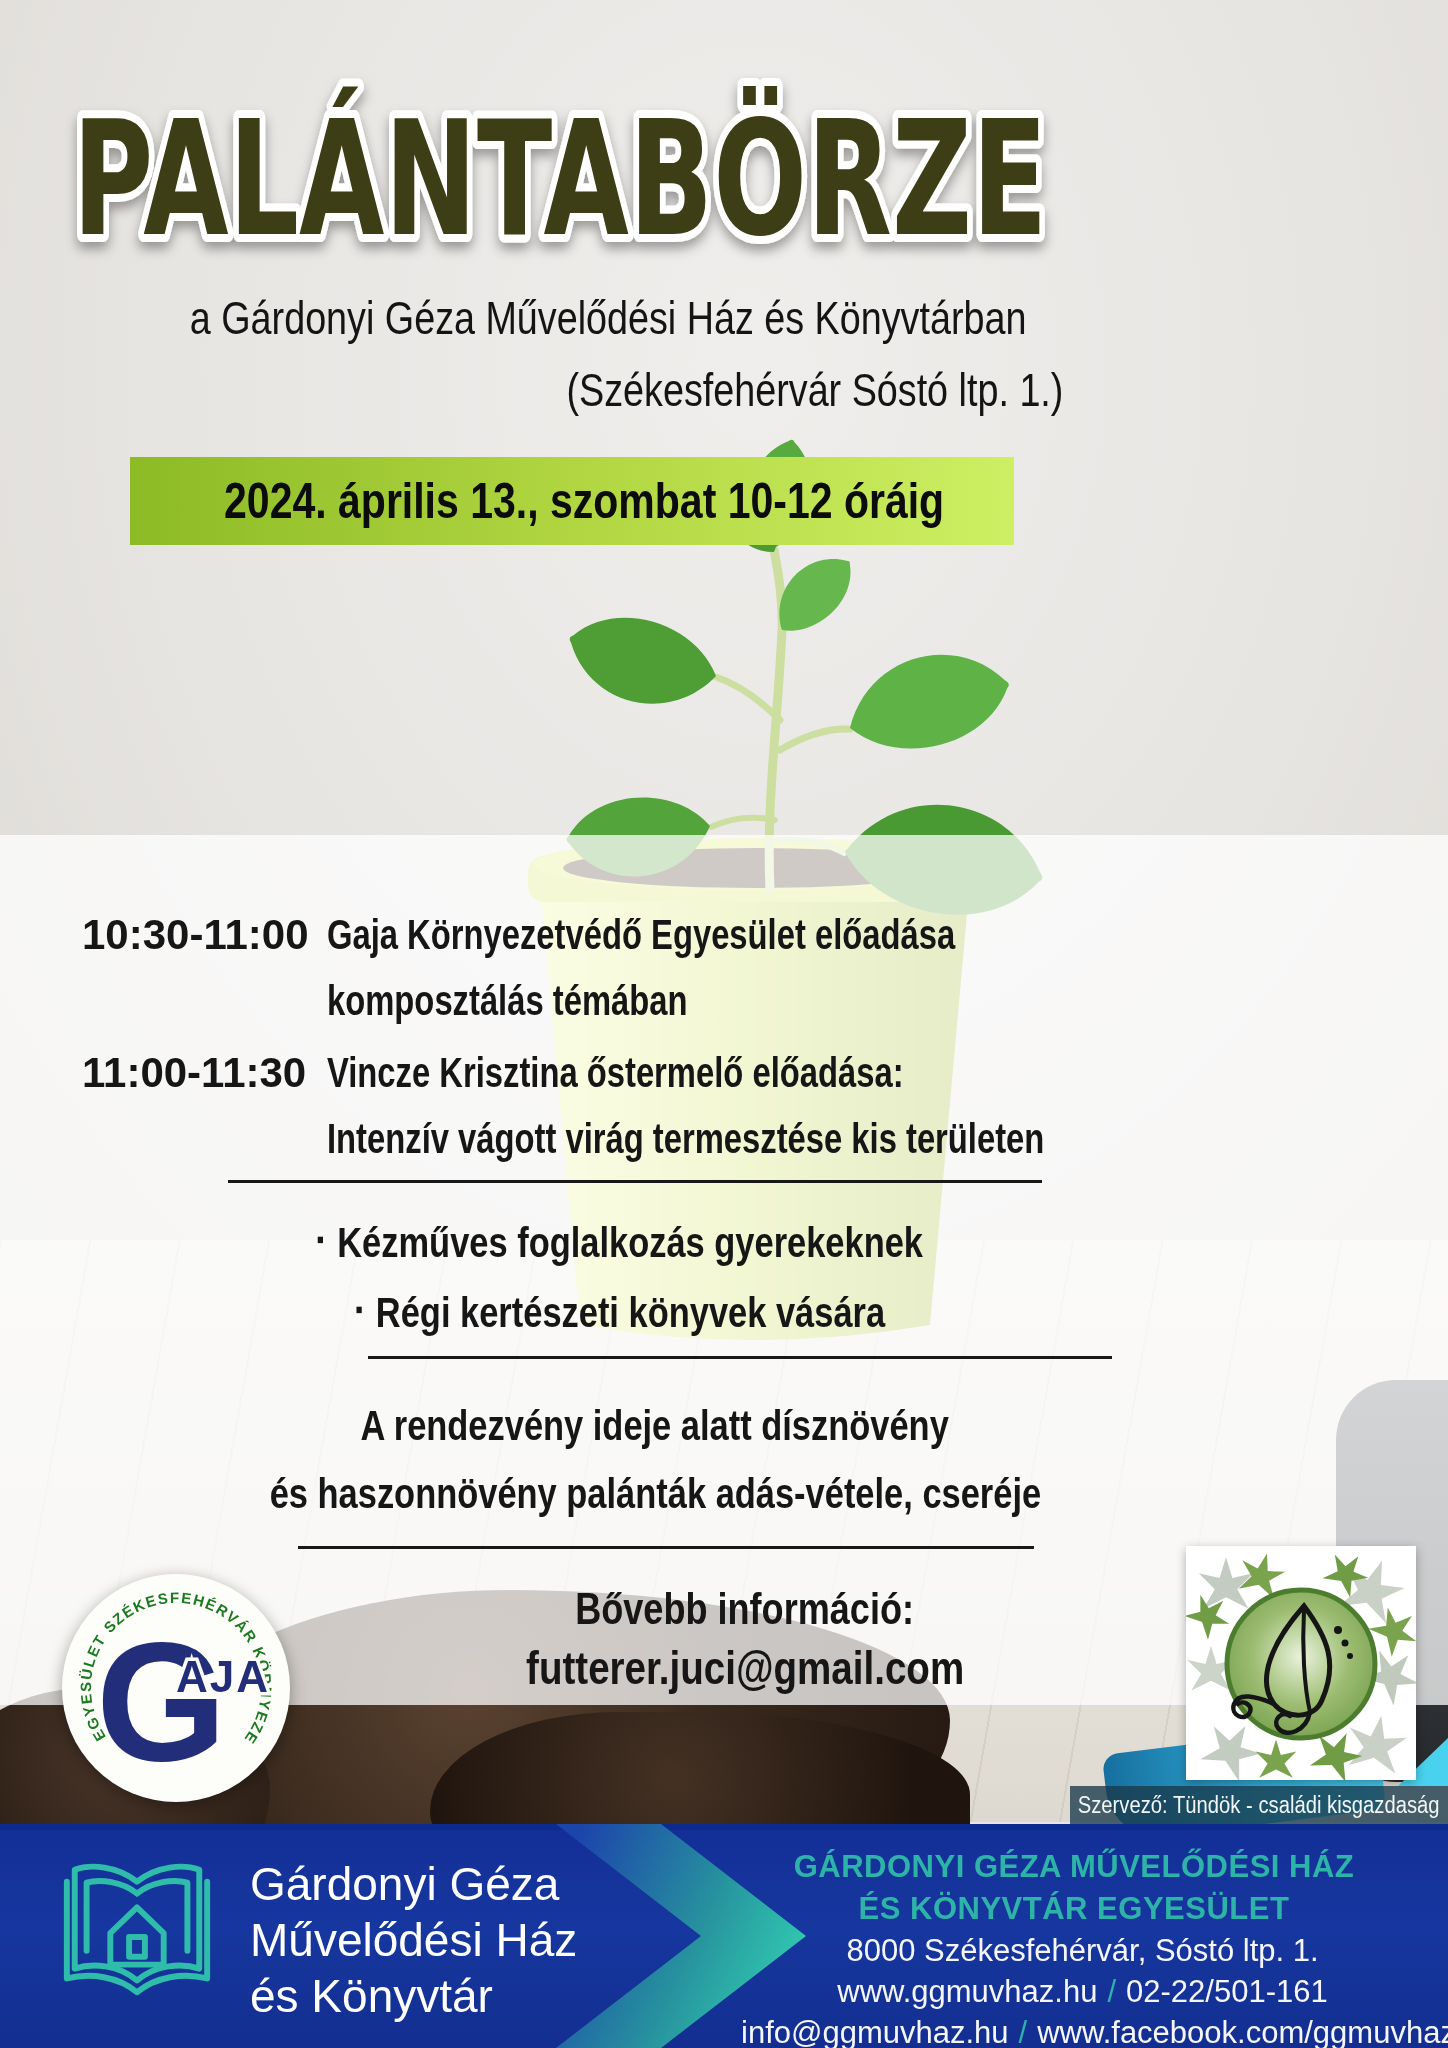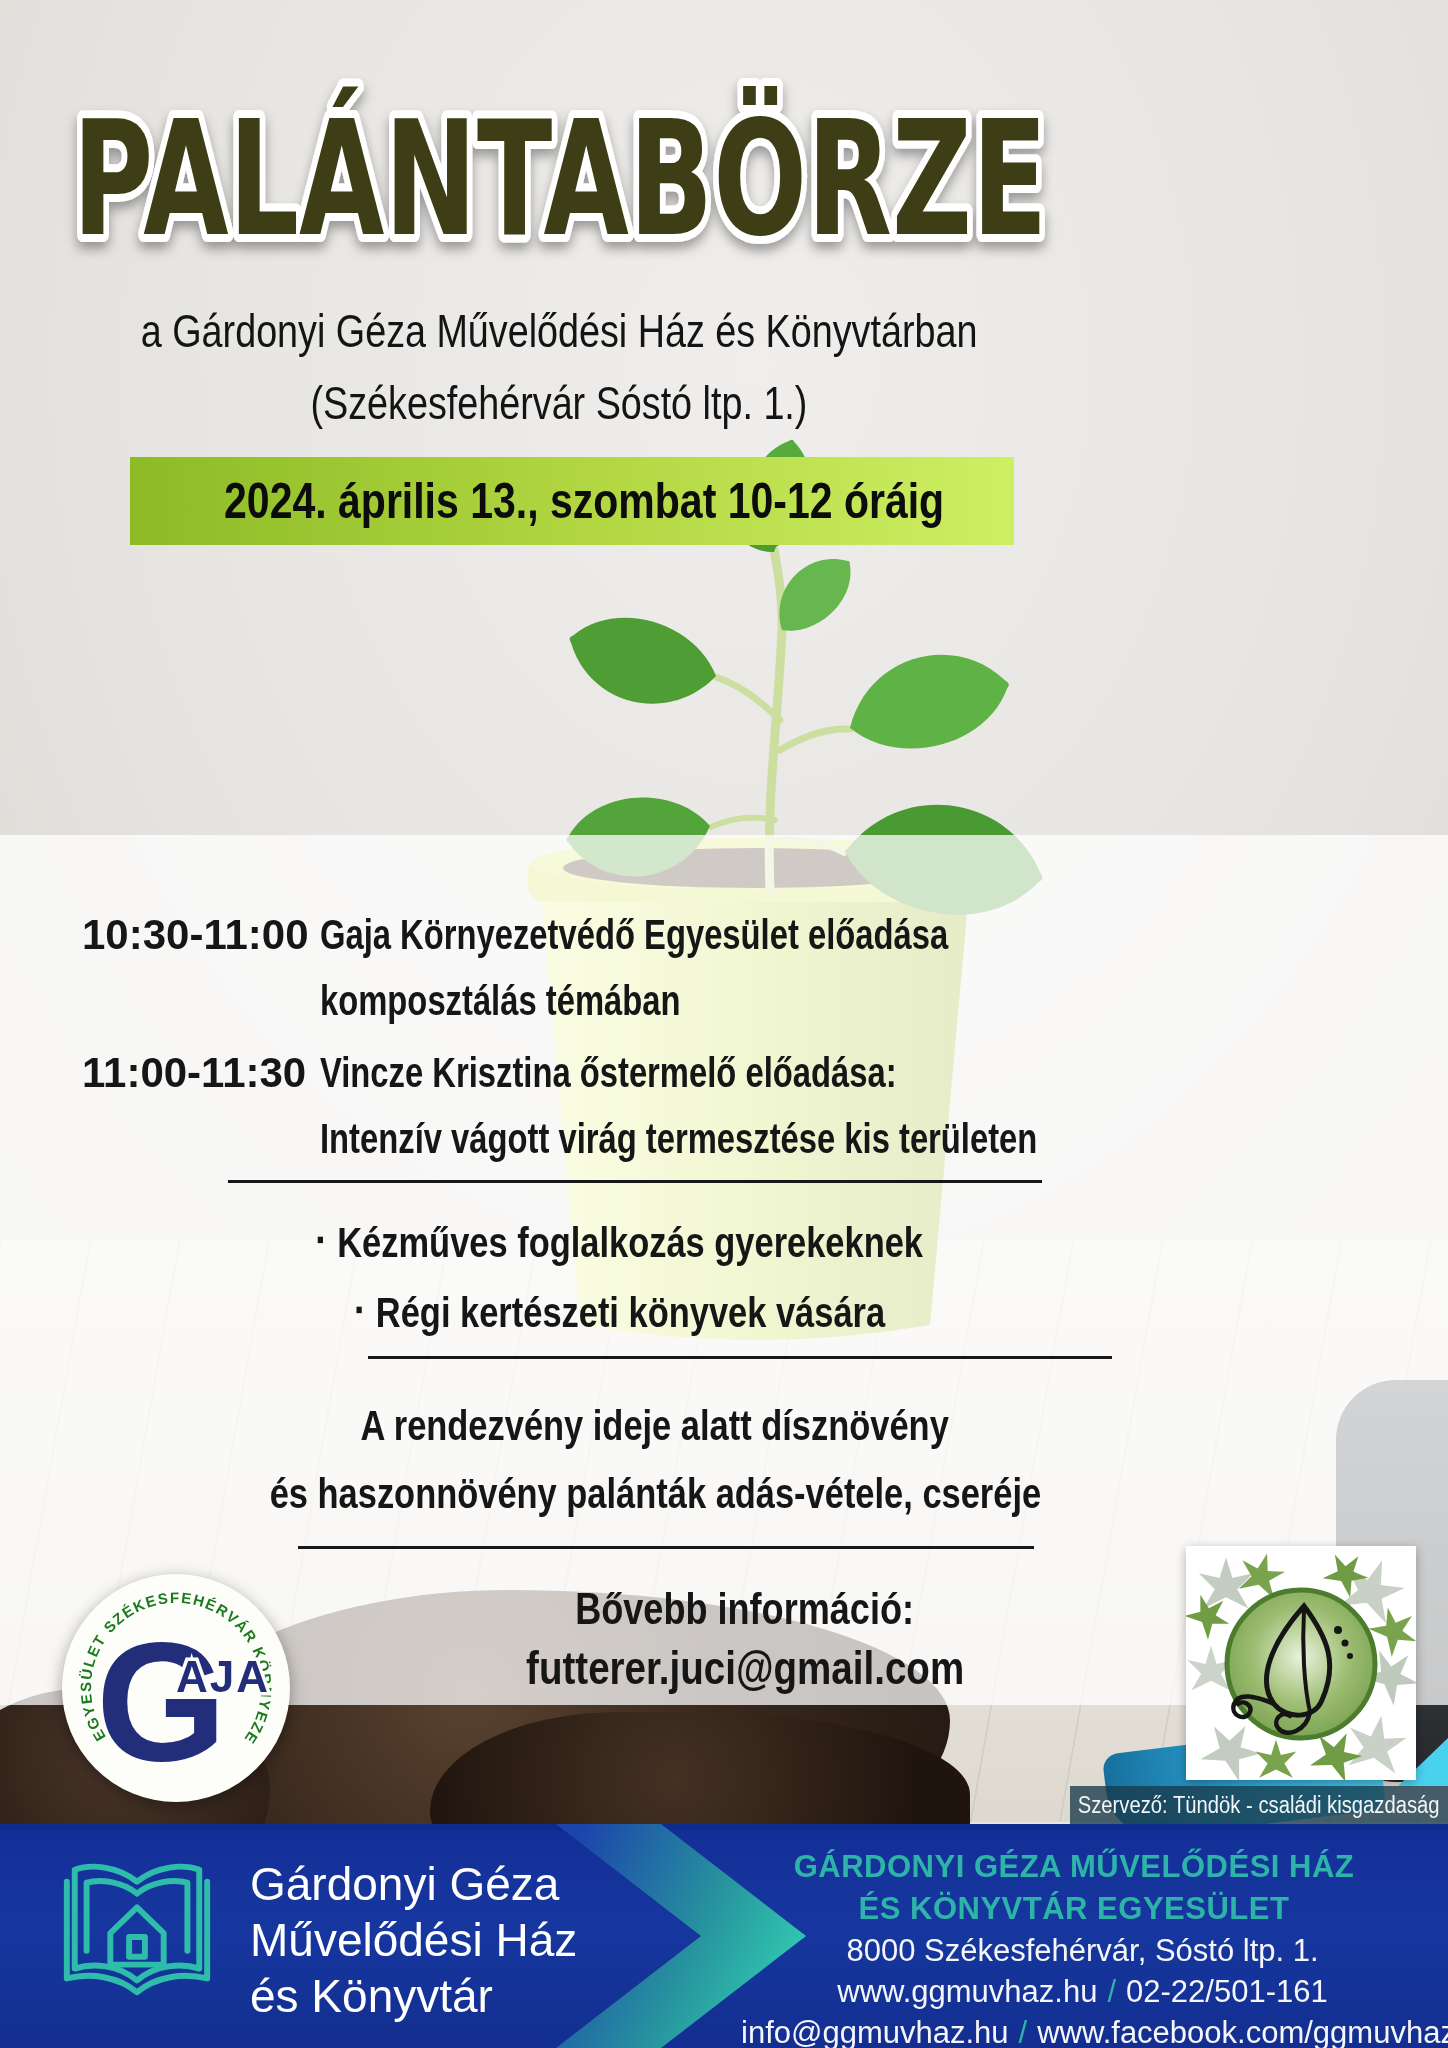--- a/index.html
+++ b/index.html
@@ -26,30 +26,30 @@
   .wedge{position:absolute;left:1398px;top:1738px;width:50px;height:48px;background:#49d2ee;
     clip-path:polygon(100% 0,100% 100%,0 100%);}
   .plant-svg{position:absolute;left:430px;top:420px;width:650px;height:950px;}
 
   
   .panel{position:absolute;left:0;top:835px;width:1448px;height:870px;background:rgba(255,255,255,.74);}
 
   
   .content{position:absolute;inset:0;color:#161616;}
   .title-svg{position:absolute;left:55px;top:68px;width:1010px;height:218px;}
-  .subtitle{position:absolute;left:0;top:295px;width:1118px;text-align:center;font-size:46px;color:#141414;line-height:72px;}
+  .subtitle{position:absolute;left:0;top:282px;width:1118px;text-align:right;font-size:46px;color:#141414;line-height:72px;}
   .cond{display:inline-block;transform:scaleX(.82);transform-origin:50% 50%;white-space:nowrap;}
   .cond-l{display:inline-block;transform:scaleX(.78);transform-origin:0 50%;white-space:nowrap;}
   .banner{position:absolute;left:130px;top:457px;width:860px;height:88px;
     background:linear-gradient(90deg,#8cbb25 0%,#b4d844 55%,#cdef63 100%);
     display:flex;align-items:center;justify-content:center;font-size:50px;font-weight:bold;color:#0c0c0c;padding-left:24px;}
   .schedule{position:absolute;left:82px;top:902px;width:1320px;font-size:42px;font-weight:bold;}
   .srow{display:flex;margin-bottom:6px;justify-content:center;}
   .stime{flex:0 0 238px;line-height:66px;}
-  .slines{flex:1;line-height:66px;}
+  .slines{flex:1;line-height:66px;margin-left:7px;}
   .divider{position:absolute;height:3px;background:#181818;}
   .d1{left:228px;top:1180px;width:814px;}
   .d2{left:368px;top:1356px;width:744px;}
   .d3{left:298px;top:1546px;width:736px;}
   .bullets{position:absolute;left:80px;top:1206px;width:1080px;text-align:center;font-size:42px;font-weight:bold;line-height:66px;}
   .bullet-marker{font-size:26px;vertical-align:14%;margin-right:16px;}
   .exchange{position:absolute;left:100px;top:1392px;width:1110px;text-align:center;font-size:42px;font-weight:bold;line-height:68px;}
   .contact{position:absolute;left:240px;top:1580px;width:1010px;text-align:center;font-weight:bold;}
   .contact-label{font-size:44px;line-height:58px;}
   .contact-email{font-size:47px;line-height:60px;}

